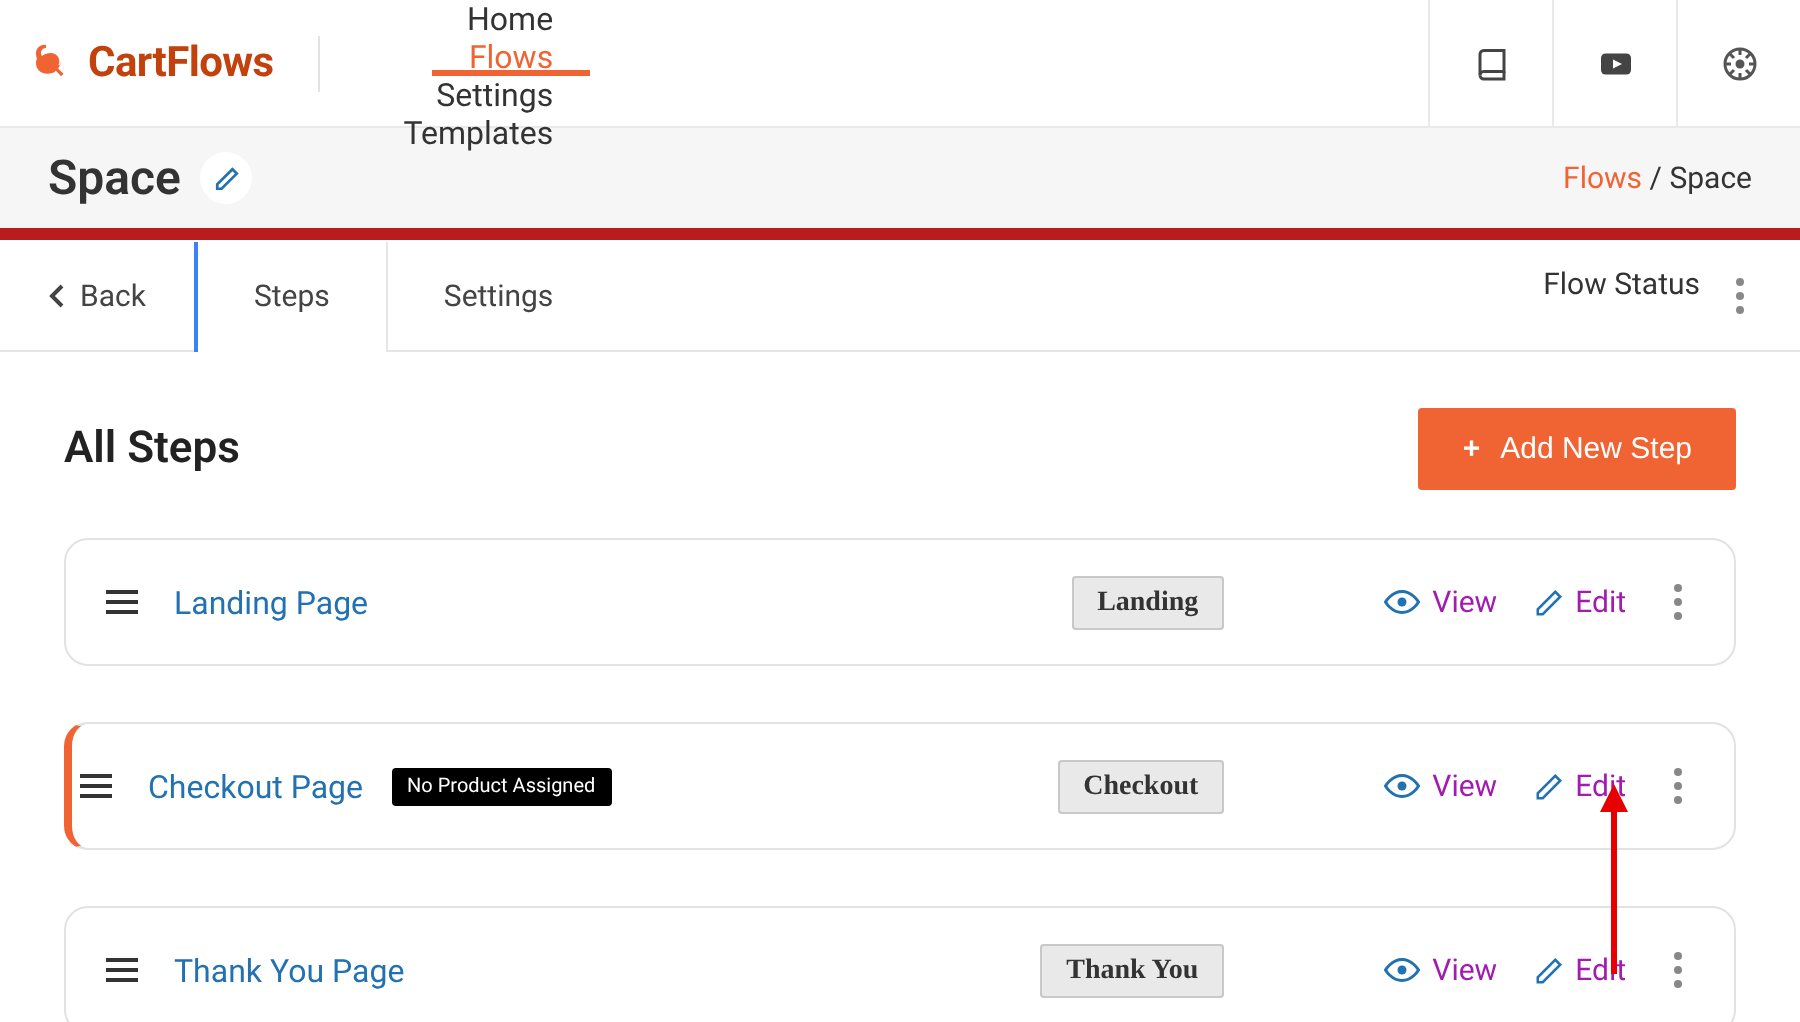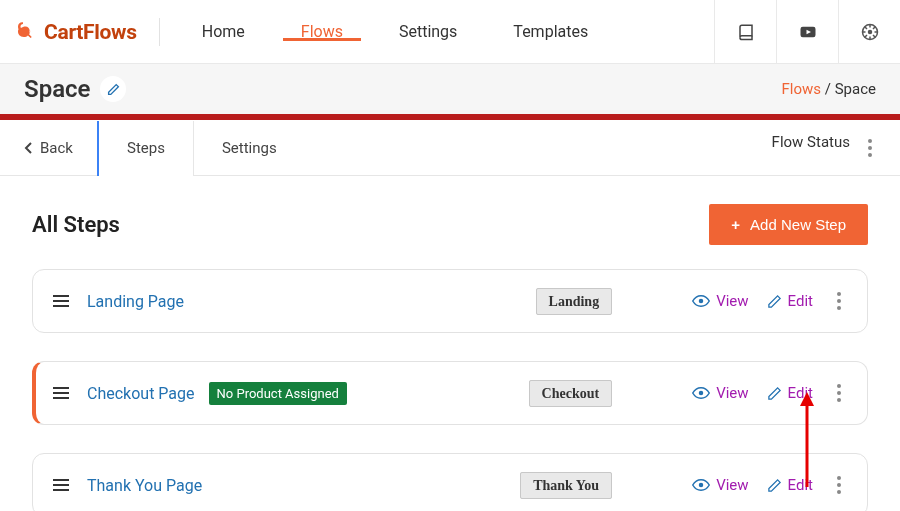--- a/index.html
+++ b/index.html
@@ -3,21 +3,21 @@
 <meta charset="utf-8">
 <style>
   * { box-sizing: border-box; margin: 0; padding: 0; }
   body { font-family: -apple-system, BlinkMacSystemFont, "Segoe UI", Roboto, Arial, sans-serif; background: #fff; color: #333; width: 900px; }
   
   
   .topbar { display: flex; align-items: center; height: 64px; border-bottom: 1px solid #e9e9e9; }
   .brand { display: flex; align-items: center; padding: 0 18px; color: #c2410c; font-weight: 700; font-size: 21px; letter-spacing: -0.3px; }
   .brand-icon { margin-right: 6px; }
   .vdiv { width: 1px; height: 28px; background: #e2e2e2; margin: 0 14px 0 4px; }
-  .nav { display: flex; align-items: center; height: 100%; gap: 0; }
+  .nav { display: flex; align-items: flex-end; height: 100%; gap: 0; flex-direction: column; }
   .nav-item { display: flex; align-items: center; padding: 0 28px; font-size: 16px; color: #333; cursor: pointer; position: relative; }
   .nav-item.active { color: #f06434; }
   .nav-item.active::after { content:""; position:absolute; left:10px; right:10px; bottom:0; height:3px; background:#f06434; }
   .topbar-right { margin-left: auto; display: flex; align-items: stretch; height: 100%; }
   .tb-icon { width: 62px; display: flex; align-items: center; justify-content: center; border-left: 1px solid #e9e9e9; cursor: pointer; color: #444; }
   
   
   .subhead { display: flex; align-items: center; height: 56px; padding: 0 24px; background: #f6f6f6; border-bottom: 6px solid #b91c1c; }
   .page-title { font-size: 24px; font-weight: 600; color: #333; display: flex; align-items: center; gap: 10px; }
   .edit-title-btn { width: 26px; height: 26px; border-radius: 13px; background: #fff; display: flex; align-items: center; justify-content: center; cursor: pointer; color: #2271b1; }
@@ -34,26 +34,26 @@
   .kebab { width: 16px; display:flex; flex-direction:column; align-items:center; gap:3px; cursor:pointer; padding:6px 2px;}
   .kebab span { width:4px; height:4px; background:#888; border-radius:50%; }
   
   
   .main { padding: 28px 32px; background: #fff; }
   .list-header { display:flex; align-items:center; margin-bottom: 24px; }
   .list-title { font-size: 22px; font-weight: 600; color:#222; }
   .add-btn { margin-left:auto; background:#f06434; color:#fff; border:none; padding: 12px 22px; font-size:15px; cursor:pointer; display:flex; align-items:center; gap:10px; border-radius:2px; }
   
   .step-card { display:flex; align-items:center; border:1px solid #e2e2e2; border-radius:12px; padding: 16px 20px; margin-bottom: 28px; background:#fff; }
-  .step-card.highlight { border-left: 4px solid #f06434; padding-left: 17px; }
+  .step-card.highlight { border-left: 4px solid #f06434; padding-left: 4px; }
   .drag { color:#333; margin-right: 18px; cursor:grab; display:flex; flex-direction:column; gap:2px; }
   .hamb { display:flex; flex-direction:column; gap:3px; }
   .hamb span { display:block; width:16px; height:2px; background:#333; }
   .step-name { color:#2271b1; font-size:16px; cursor:pointer; }
-  .badge-warn { margin-left: 14px; background:#15803d; color:#fff; font-size:13px; padding:4px 8px; border-radius:2px; }
+  .badge-warn { margin-left: 14px; background:#000000; color:#fff; font-size:10px; padding:4px 8px; border-radius:2px; }
   .step-type { margin-left:auto;font-family:Liberation Serif, serif; }
   .type-badge { background:#e9e9e9; border:1px solid #c8c8c8; color:#333; padding:5px 12px; font-size:14px; font-weight:600; border-radius:2px; }
   .step-actions { display:flex; align-items:center; gap:18px; margin-left: 80px; }
   .act { display:flex; align-items:center; gap:6px; color:#a21caf; font-size:15px; cursor:pointer; }
   
   
   .arrow-ann { position:absolute; left: 797px; top: 392px; pointer-events:none; }
   .arrow-ann svg { overflow: visible; }
   
   .wrap { position: relative; width:900px; }

